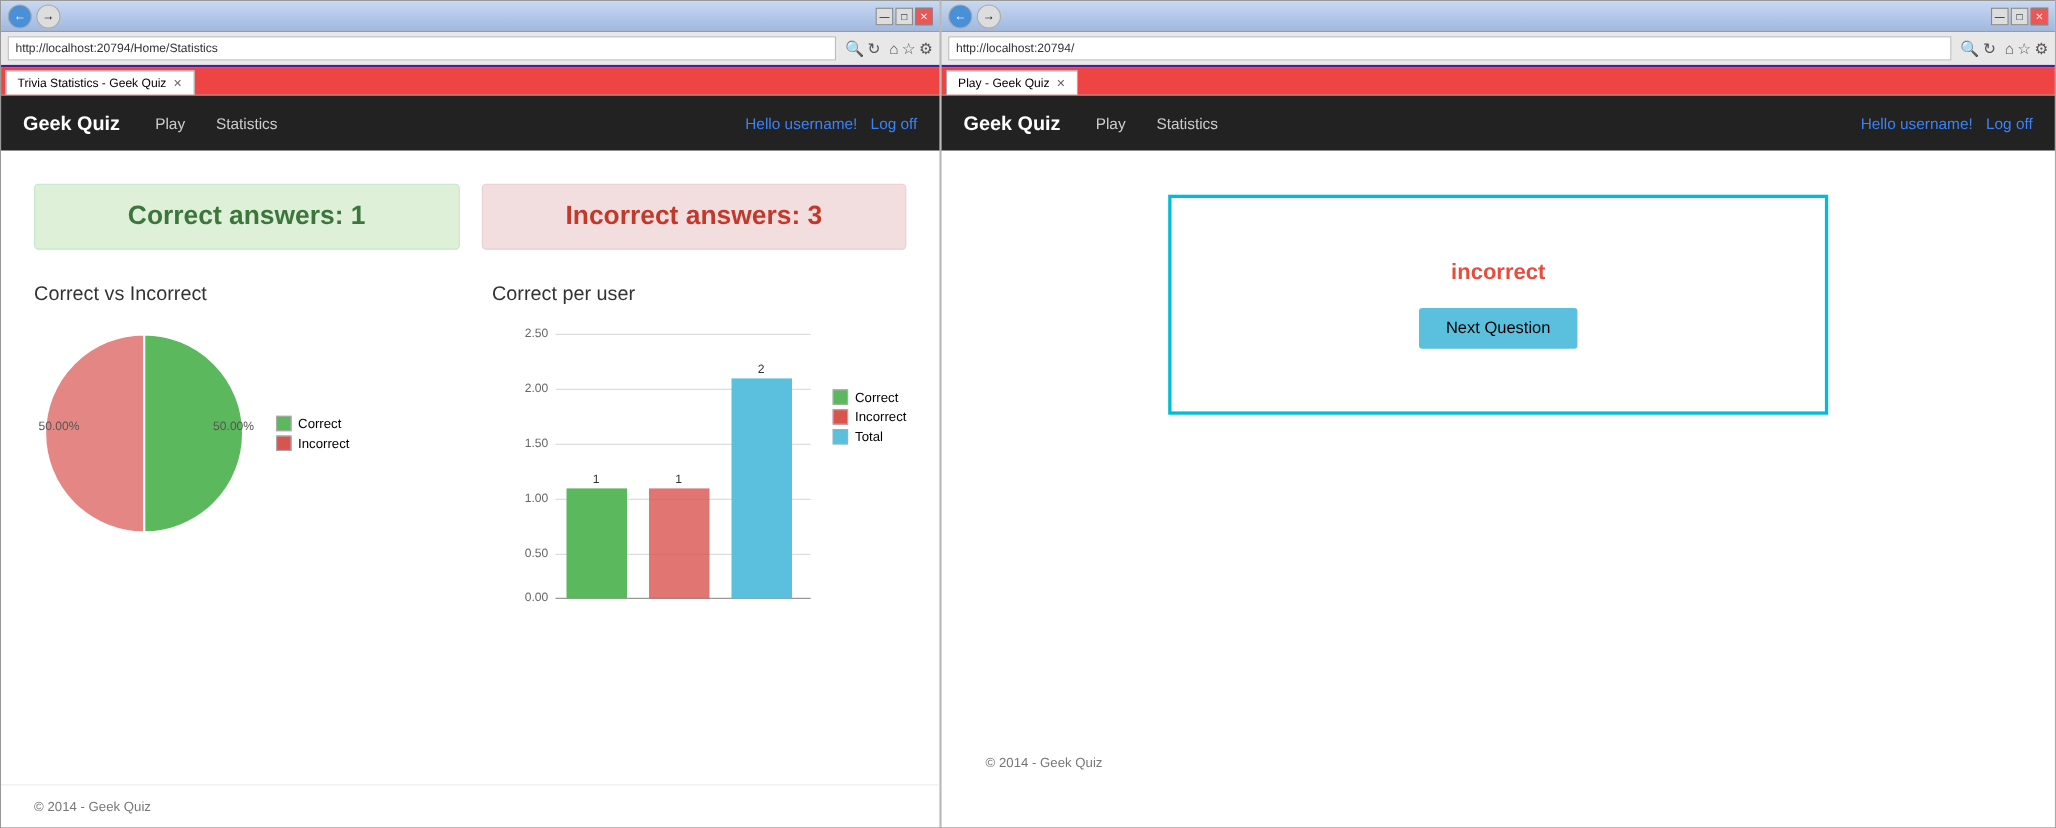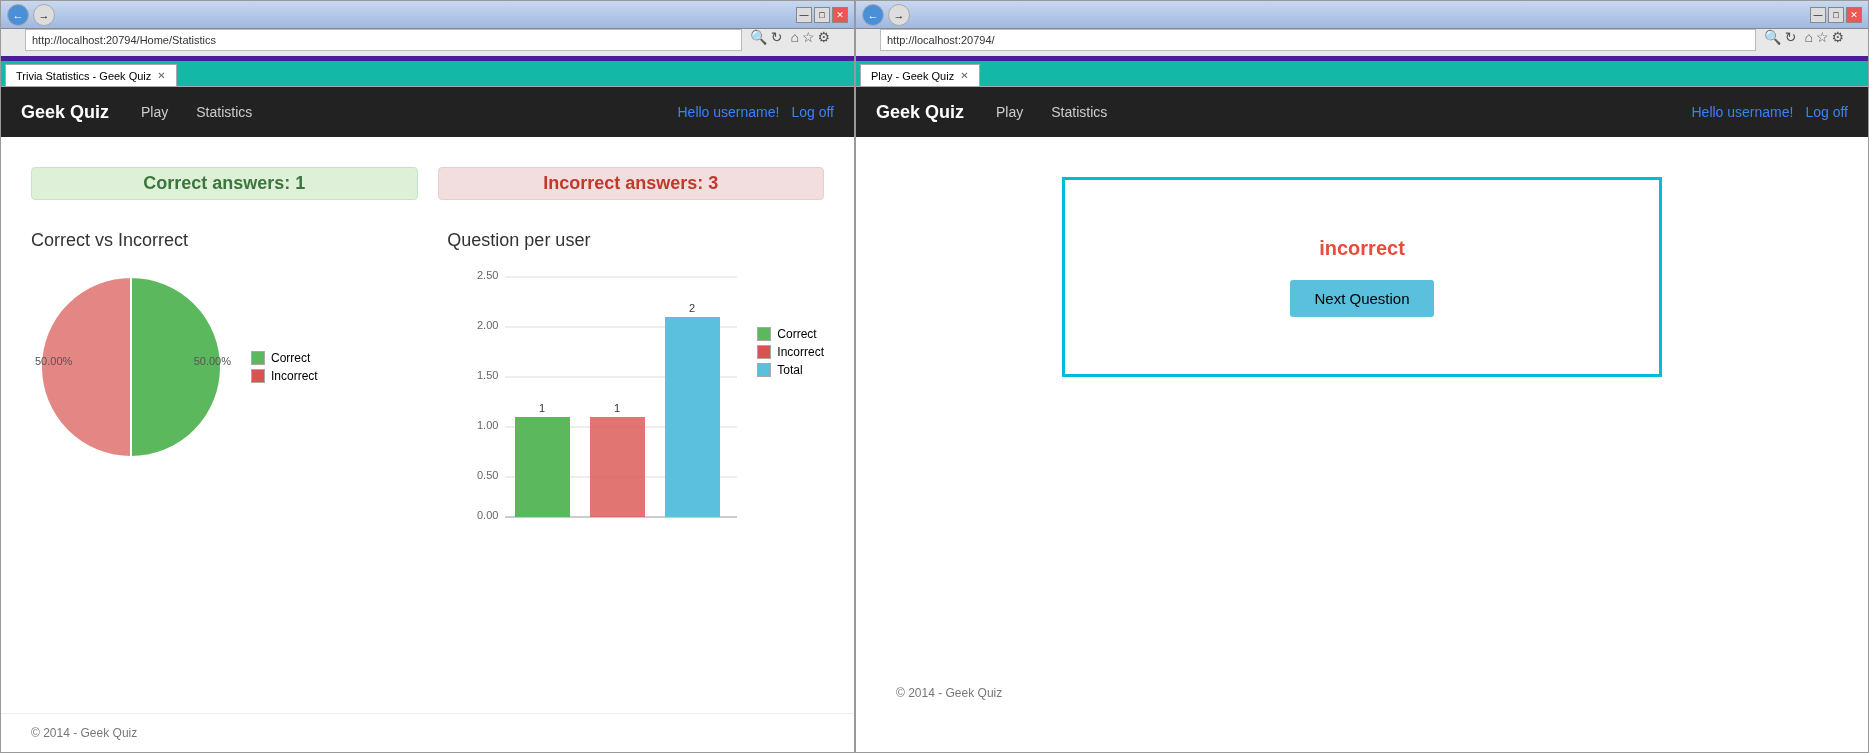--- a/index.html
+++ b/index.html
@@ -45,24 +45,24 @@
       font-size: 9px;
       cursor: pointer;
     }
     .title-bar-btn.close { background: #e55; color: white; }
 
     
     .browser-bar {
       background: #e8e8e8;
       height: 32px;
       display: flex;
-      align-items: flex-start;
-      padding: 0 24px;
+      align-items: center;
+      padding: 0 6px;
       gap: 4px;
-      border-bottom: 5px solid #4c1d95;
+      border-bottom: 2px solid #4c1d95;
     }
     .nav-btn {
       width: 22px; height: 22px;
       border-radius: 50%;
       border: 1px solid #aaa;
       background: #ddd;
       display: flex; align-items: center; justify-content: center;
       font-size: 11px;
       cursor: pointer;
     }
@@ -74,21 +74,21 @@
       background: white;
       padding: 0 6px;
       font-size: 11px;
       display: flex;
       align-items: center;
     }
     .address-text { font-size: 11px; color: #333; }
 
     
     .tab-bar {
-      background: #14b8a6;
+      background: #ef4444;
       height: 26px;
       display: flex;
       align-items: flex-end;
       padding: 0 4px;
       border-bottom: 1px solid #aaa;
     }
     .tab {
       background: #f0f0f0;
       border: 1px solid #aaa;
       border-bottom: none;
@@ -144,23 +144,23 @@
       overflow: auto;
     }
 
     
     .stats-boxes {
       display: flex;
       gap: 20px;
       margin-bottom: 30px;
     }
     .stats-box {
-      padding: 5px 40px;
+      padding: 15px 40px;
       border-radius: 4px;
-      font-size: 18px;
+      font-size: 24px;
       font-weight: bold;
       flex: 1;
       text-align: center;
     }
     .stats-box.correct {
       background: #dff0d8;
       color: #3c763d;
       border: 1px solid #c3e6cb;
     }
     .stats-box.incorrect {
@@ -359,21 +359,21 @@
             </div>
             <div class="legend-item">
               <div class="legend-color" style="background:#d9534f;"></div>
               <span>Incorrect</span>
             </div>
           </div>
         </div>
       </div>
 
       <div class="chart-container">
-        <div class="chart-title">Question per user</div>
+        <div class="chart-title">Correct per user</div>
         <div style="display:flex;align-items:flex-start;">
           <svg width="300" height="260">
 
             <text x="30" y="12" font-size="11" fill="#666">2.50</text>
             <text x="30" y="62" font-size="11" fill="#666">2.00</text>
             <text x="30" y="112" font-size="11" fill="#666">1.50</text>
             <text x="30" y="162" font-size="11" fill="#666">1.00</text>
             <text x="30" y="212" font-size="11" fill="#666">0.50</text>
             <text x="30" y="252" font-size="11" fill="#666">0.00</text>
 

